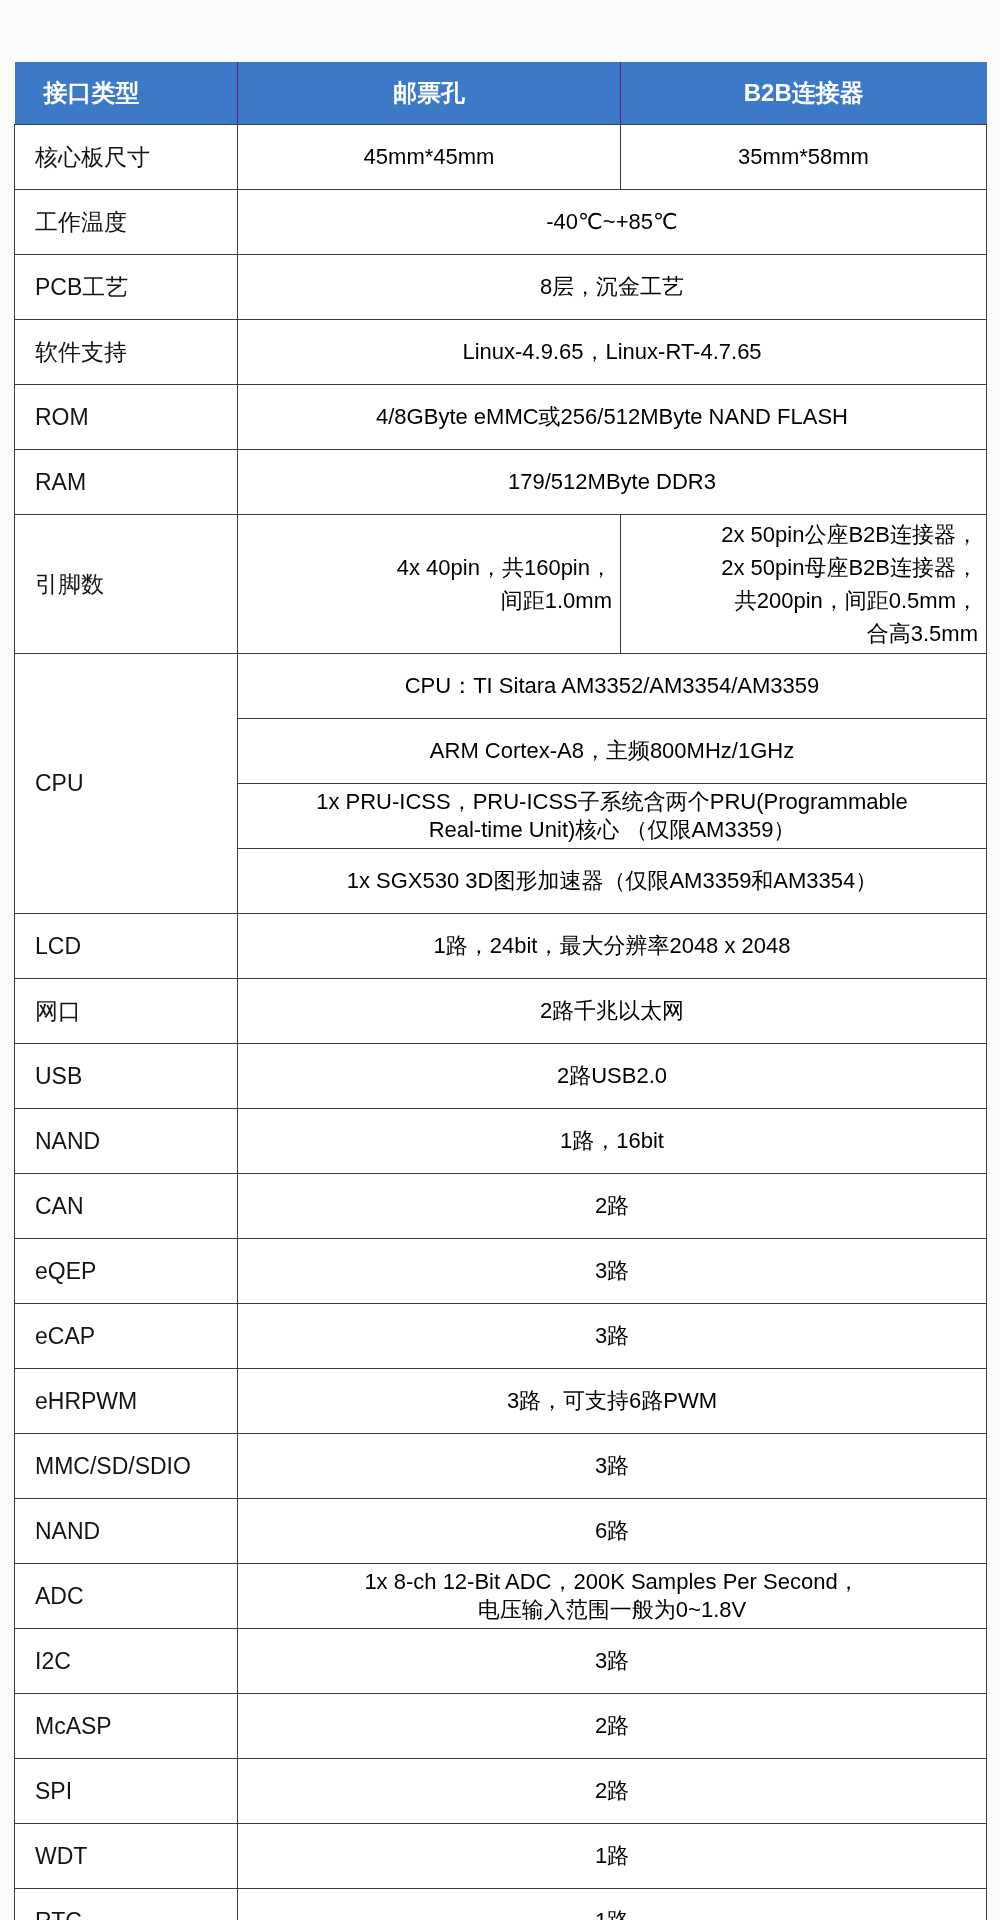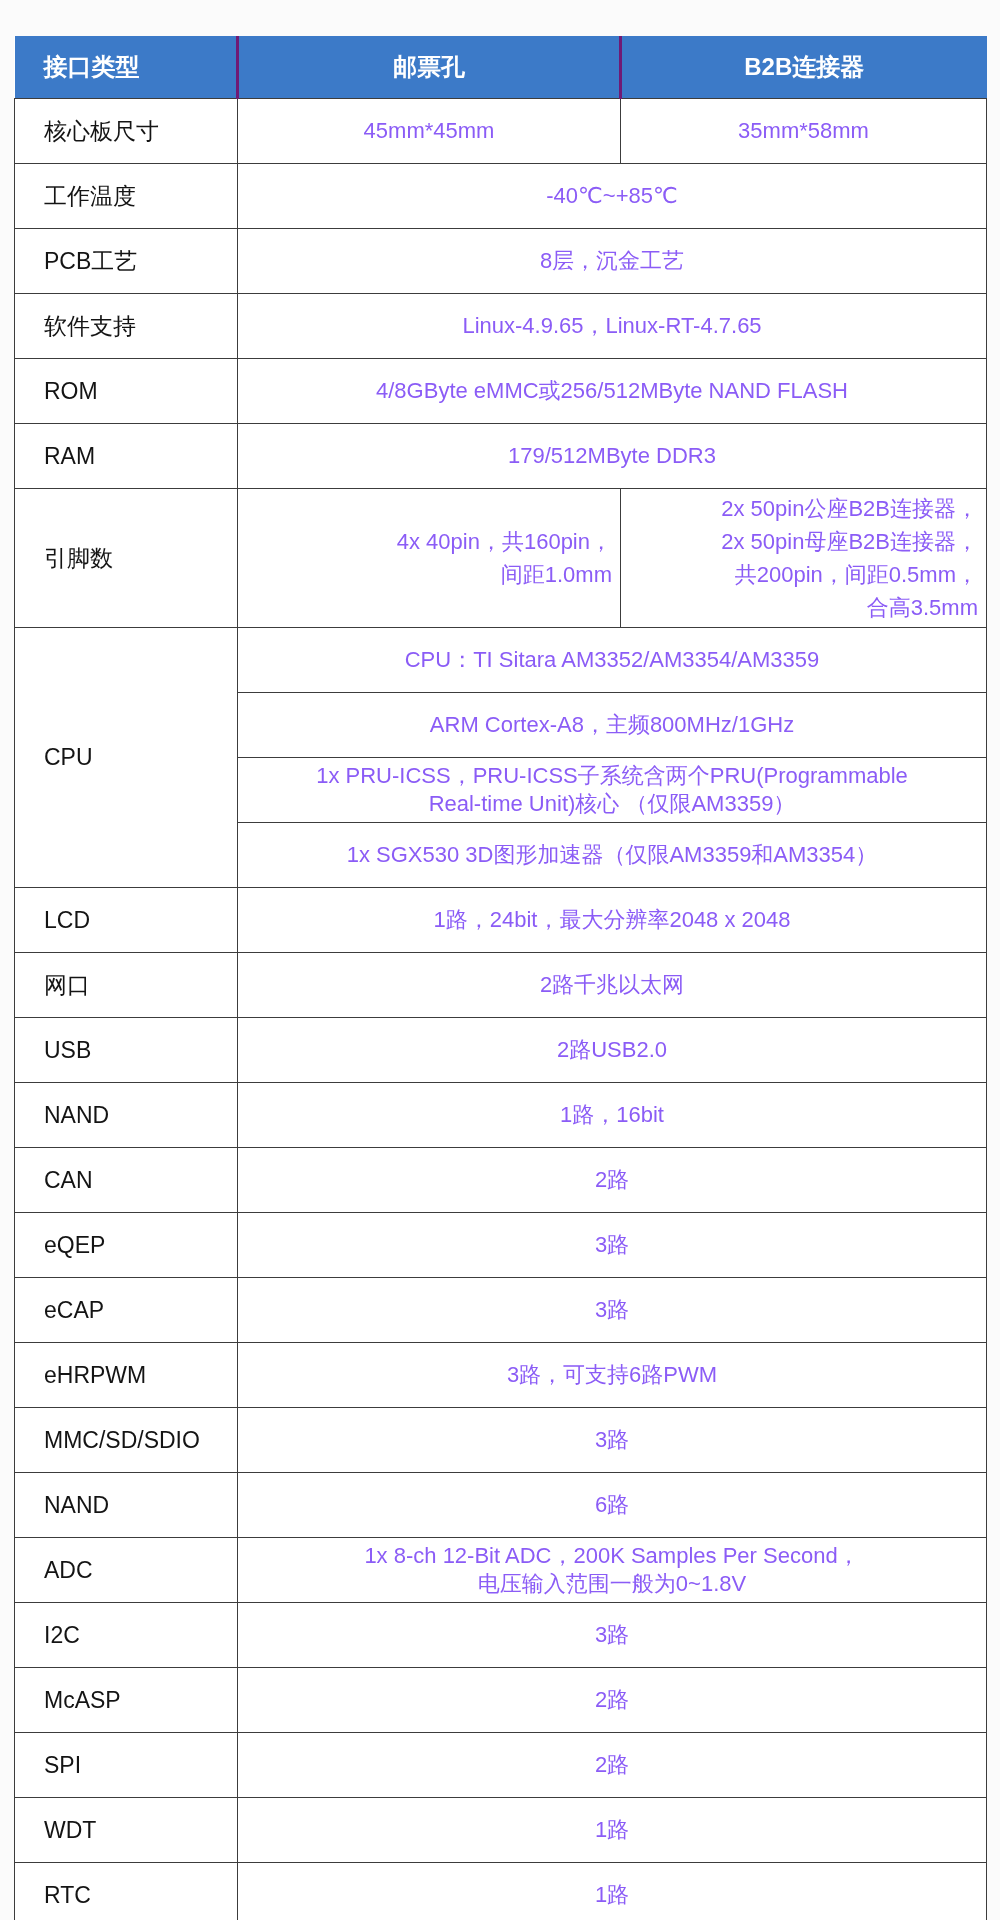--- a/index.html
+++ b/index.html
@@ -9,20 +9,21 @@
     width: 1000px;
     height: 1920px;
     overflow: hidden;
     font-family: "Liberation Sans", "DejaVu Sans", sans-serif;
     -webkit-font-smoothing: antialiased;
   }
   .page {
     position: relative;
     width: 1000px;
     height: 1704px;
+    margin-top: 26px;
   }
   table.spec {
     position: absolute;
     left: 14px;
     top: 36px;
     width: 972px;
     border-collapse: collapse;
     table-layout: fixed;
     background: #ffffff;
   }
@@ -35,36 +36,36 @@
     height: 62px;
     border: none;
     text-align: center;
     padding: 0;
   }
   th.first {
     text-align: left;
     padding-left: 29px;
   }
   th + th {
-    border-left: 3px solid #701a75;
+    border-left: 1px solid #701a75;
     text-align: center;
   }
   td {
     border: 1px solid #3c3c3c;
     font-size: 22px;
-    color: #8b5cf6;
+    color: #000000;
     text-align: center;
     vertical-align: middle;
     height: 60px;
     padding: 2px 8px;
     line-height: 1.25;
   }
   td.label {
     text-align: left;
-    padding-left: 29px;
+    padding-left: 20px;
     font-size: 23px;
     color: #141414;
   }
   tr.tall td { height: 134px; }
   td.pins-stamp {
     text-align: right;
     padding-left: 65px;
     white-space: pre-line;
     line-height: 33px;
   }

